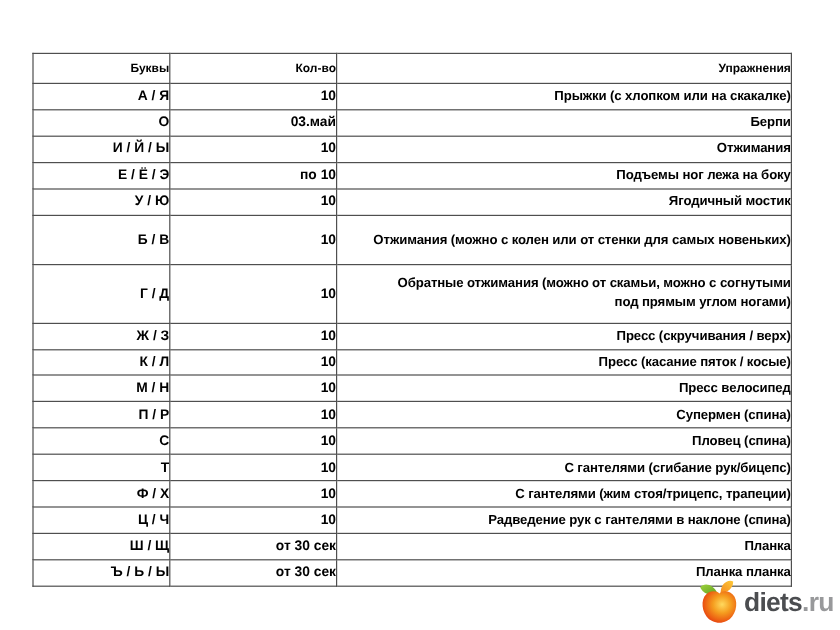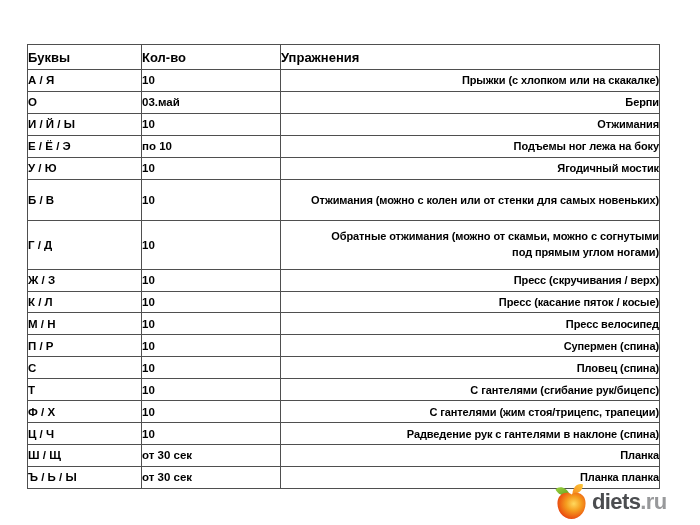--- a/index.html
+++ b/index.html
@@ -17,34 +17,34 @@
     border-collapse: collapse; table-layout: fixed;
     background: #fff;
   }
   .workout-table th, .workout-table td {
     border: 1px solid var(--table_border, #4f4f4f);
     font-weight: bold; color: #000;
     vertical-align: middle;
     overflow: hidden;
   }
   .workout-table thead tr { height: 25px; }
-  .workout-table th { font-size: 13px; text-align: left; }
+  .workout-table th { font-size: 10px; text-align: right; }
   .workout-table td { font-size: 11.5px; }
-  td.col-letters, td.col-count { text-align: left; }
+  td.col-letters, td.col-count { text-align: right; }
   td.col-exercise {
     text-align: right; padding-left: 3px;
     font-size: 11px; letter-spacing: -0.1px;
     white-space: nowrap;
   }
   tr.row-5 { height: 41px; }
   tr.row-6 { height: 49px; margin-top: 17px; }
   tr.row-6 td.col-exercise { white-space: pre-line; line-height: 1.4; padding-left: 40px; }
 
   .logo {
-    position: absolute; left: 553px; top: 483px;
+    position: absolute; left: 581px; top: 483px;
     display: flex; align-items: center; gap: 2px;
     text-decoration: none; cursor: pointer;
   }
   .logo-text {
     font-size: 22px; font-weight: bold; letter-spacing: -0.6px;
     line-height: 1;
     text-shadow: 0 0 2px #fff, 0 0 2px #fff;
   }
   .logo-name { color: var(--logo_text_dark, #4b4d50); }
   .logo-tld  { color: var(--logo_text_light, #98999b); }

